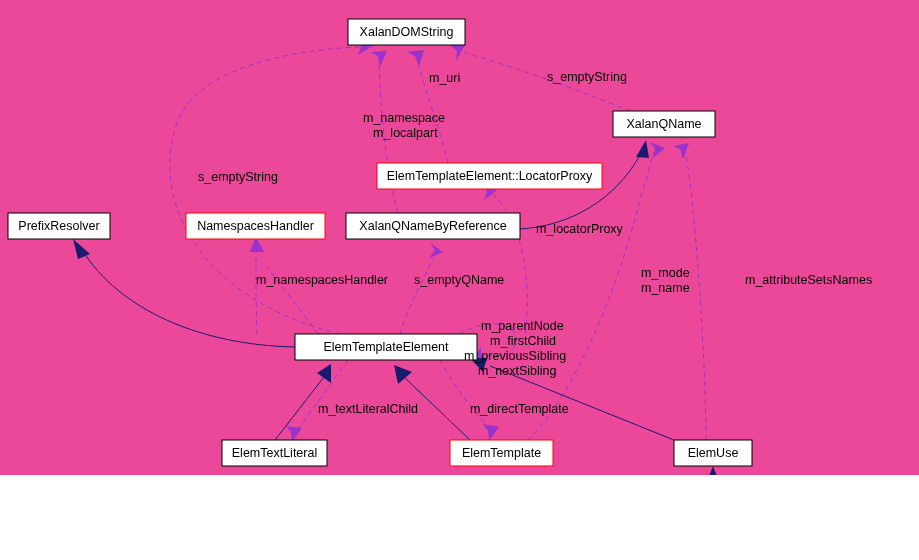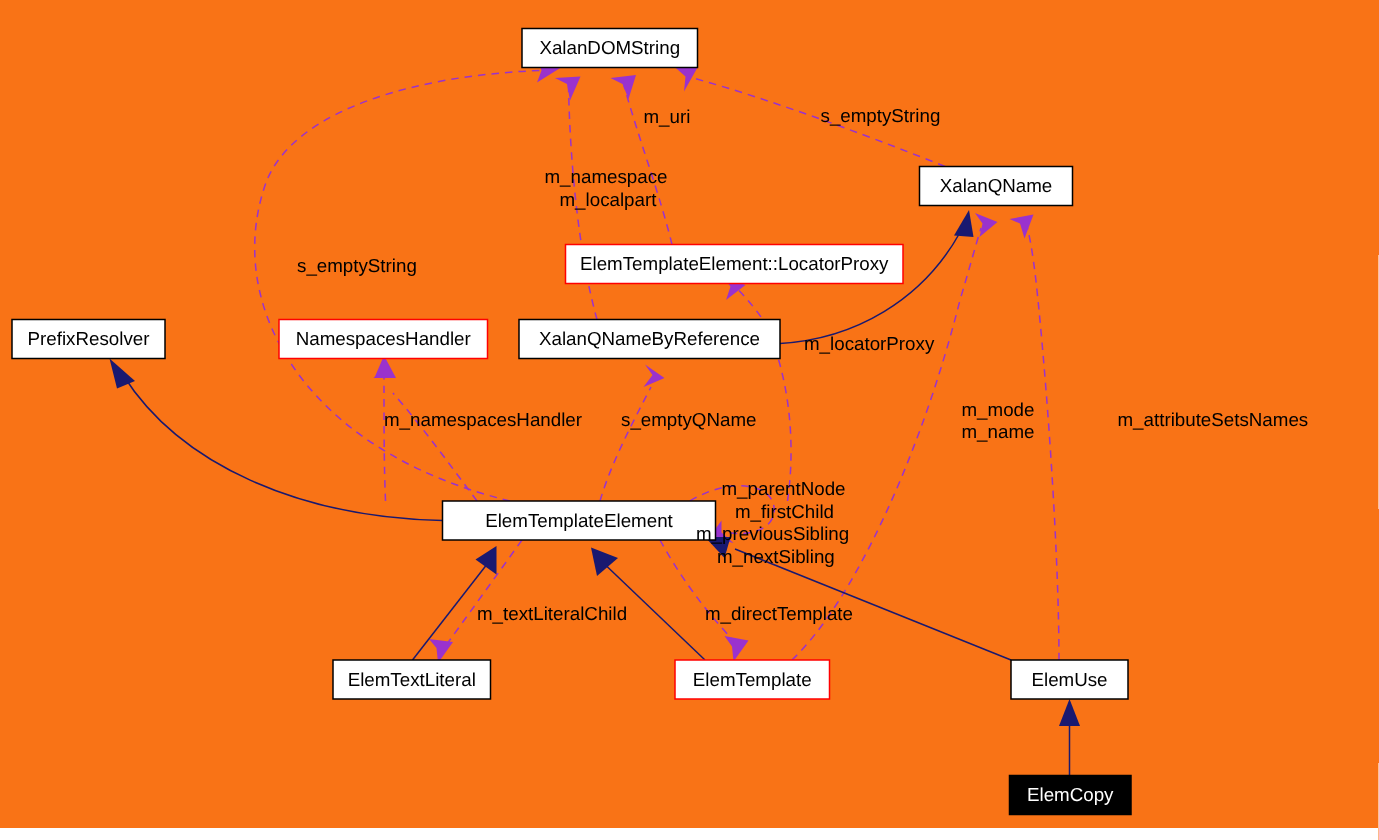--- a/index.html
+++ b/index.html
@@ -3,22 +3,22 @@
 <meta charset="utf-8">
 <style>
   html, body {
     margin: 0;
     padding: 0;
     background: #ffffff;
   }
   #diagram-root {
     position: relative;
     width: 919px;
-    height: 552px;
-    background: #f97316;
+    height: 475px;
+    background: #ec4899;
     font-family: "Liberation Sans", sans-serif;
     overflow: hidden;
   }
   svg.canvas {
     position: absolute;
     top: 0;
     left: 0;
     width: 919px;
     height: 560px;
   }

